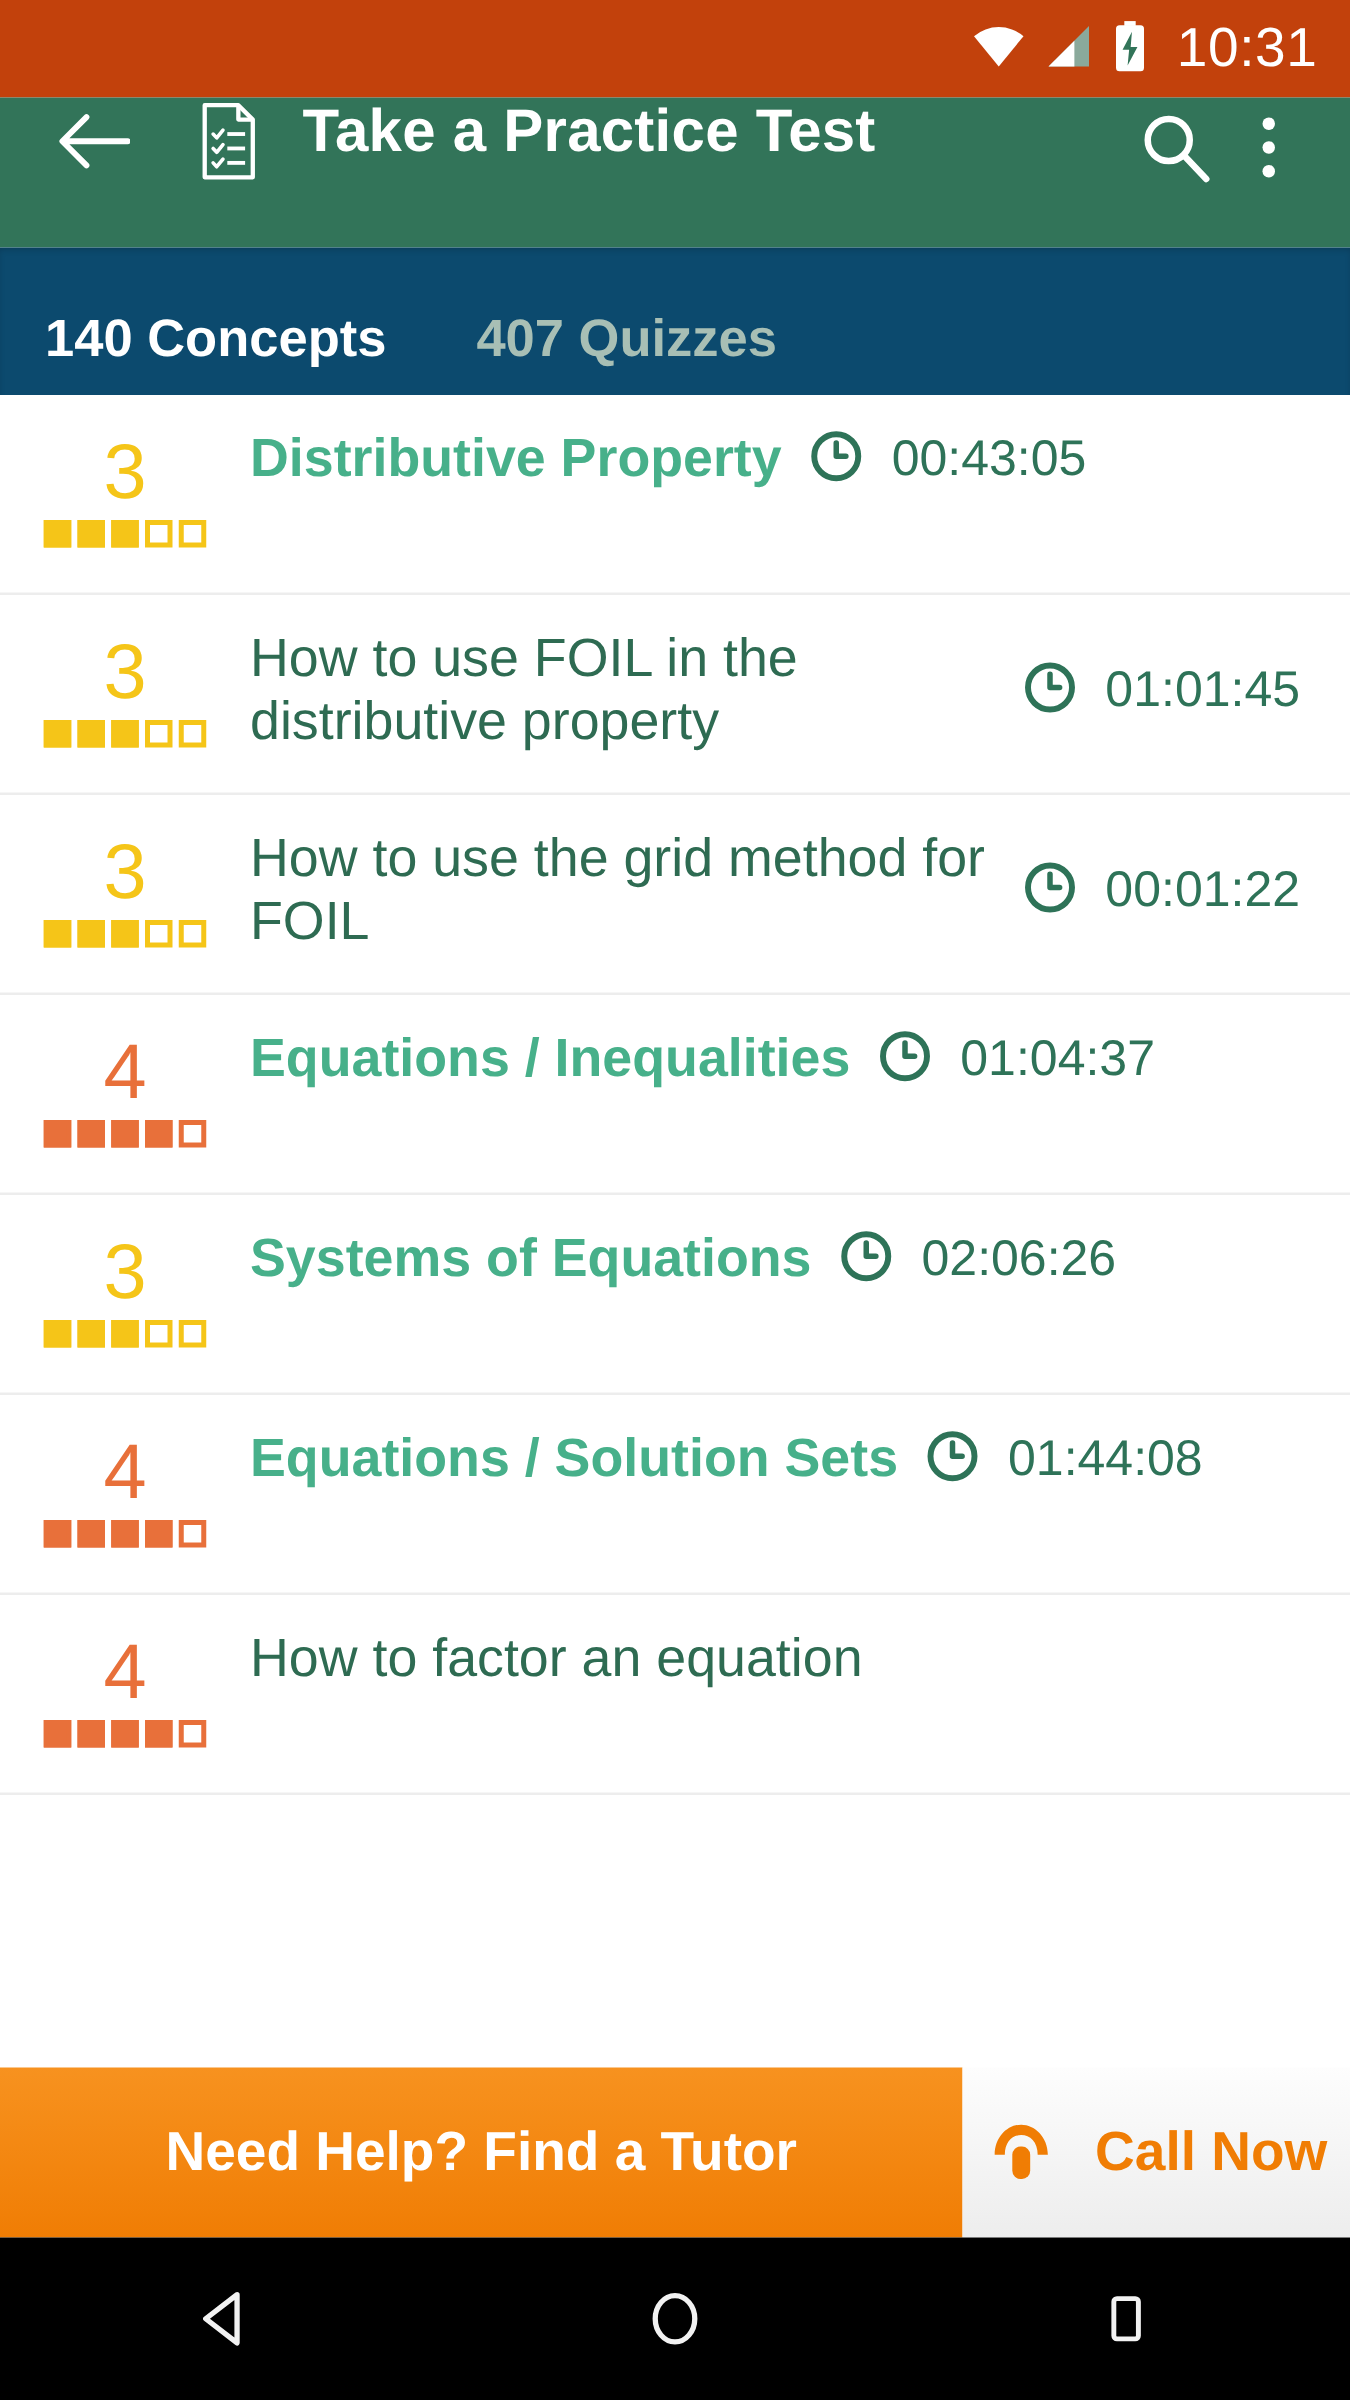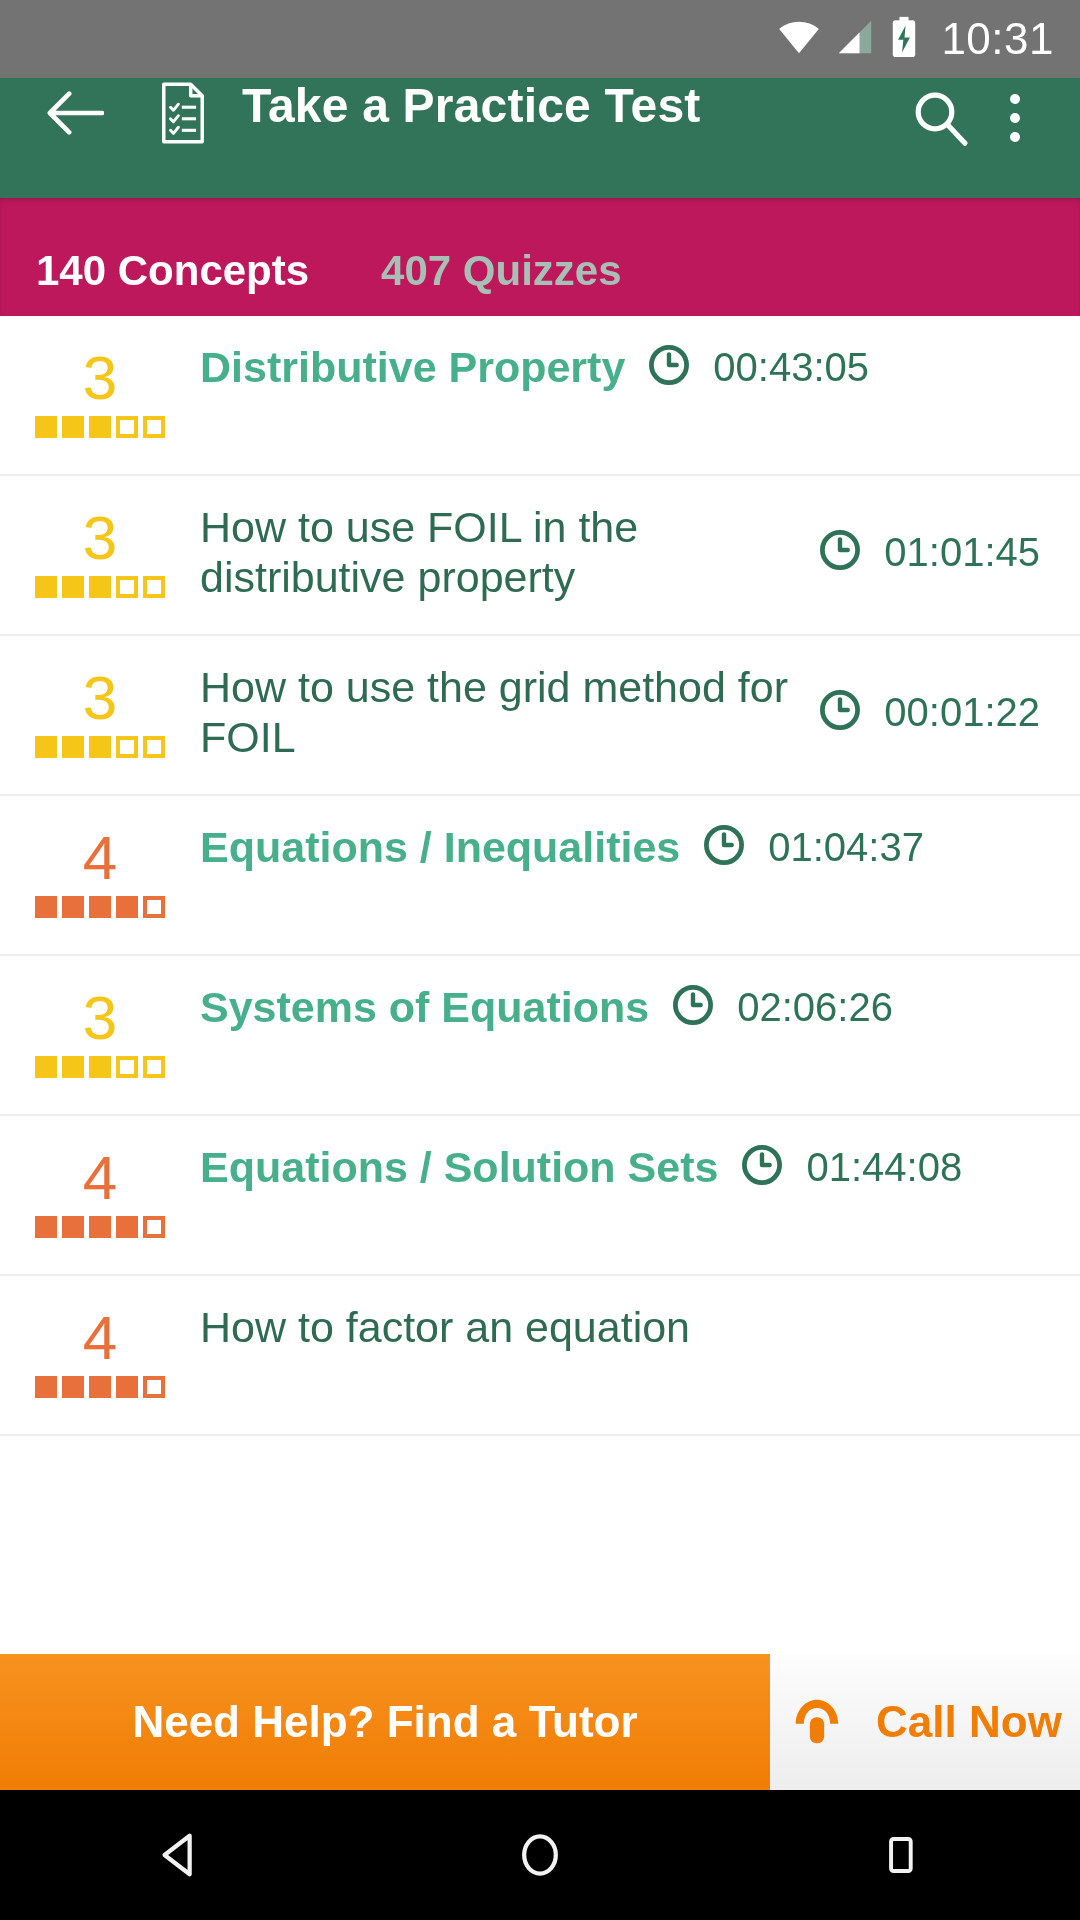--- a/index.html
+++ b/index.html
@@ -7,21 +7,21 @@
   body {
     font-family:"Liberation Sans", sans-serif;
     background:#ffffff;
     overflow:hidden;
     position:relative;
   }
 
   
   #status-bar{
     height:78px;
-    background:#737373;
+    background:#c2410c;
     display:flex;
     align-items:center;
     justify-content:flex-end;
     padding-right:26px;
     gap:14px;
   }
   .sb-icon{ display:block; }
   #status-clock{
     color:#ffffff;
     font-size:44px;
@@ -49,21 +49,21 @@
   }
   #appbar-spacer{ flex:1; }
   #search-button{ width:80px; height:80px; display:flex; align-items:center; justify-content:center; }
   #overflow-button{ width:70px; height:80px; display:flex; align-items:center; justify-content:center; }
   .dot{ width:10px; height:10px; border-radius:50%; background:#ffffff; }
   #overflow-button .stack{ display:flex; flex-direction:column; gap:9px; align-items:center; }
 
   
   #tab-bar{
     height:132px;
-    background:#be185d;
+    background:#0c4a6e;
     display:flex;
     align-items:flex-end;
     position:relative;
     box-shadow:inset 0 3px 6px -2px rgba(0,0,0,0.22);
   }
   .tab{
     height:118px;
     display:flex;
     align-items:center;
     position:relative;

